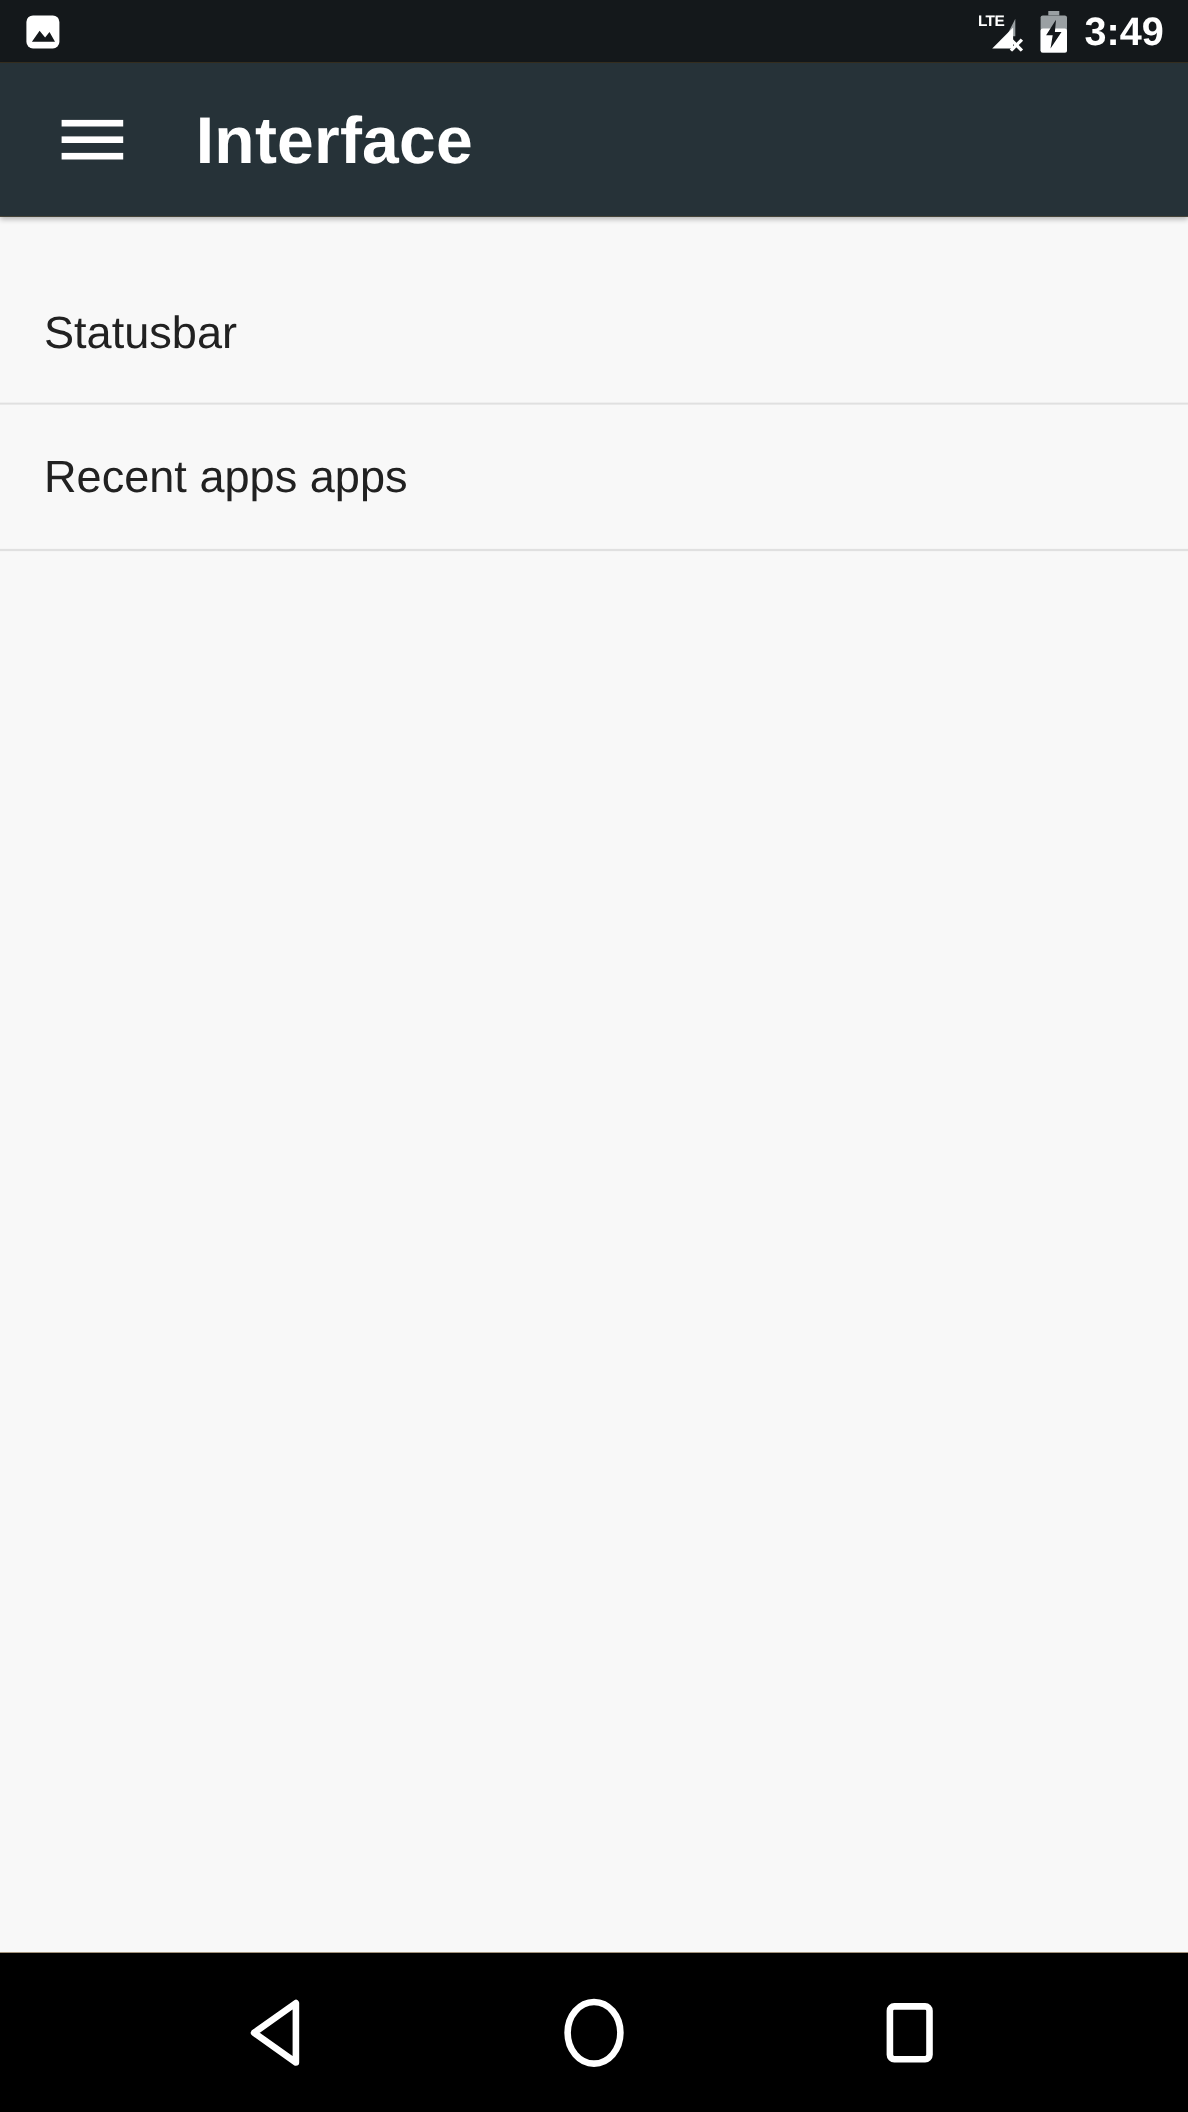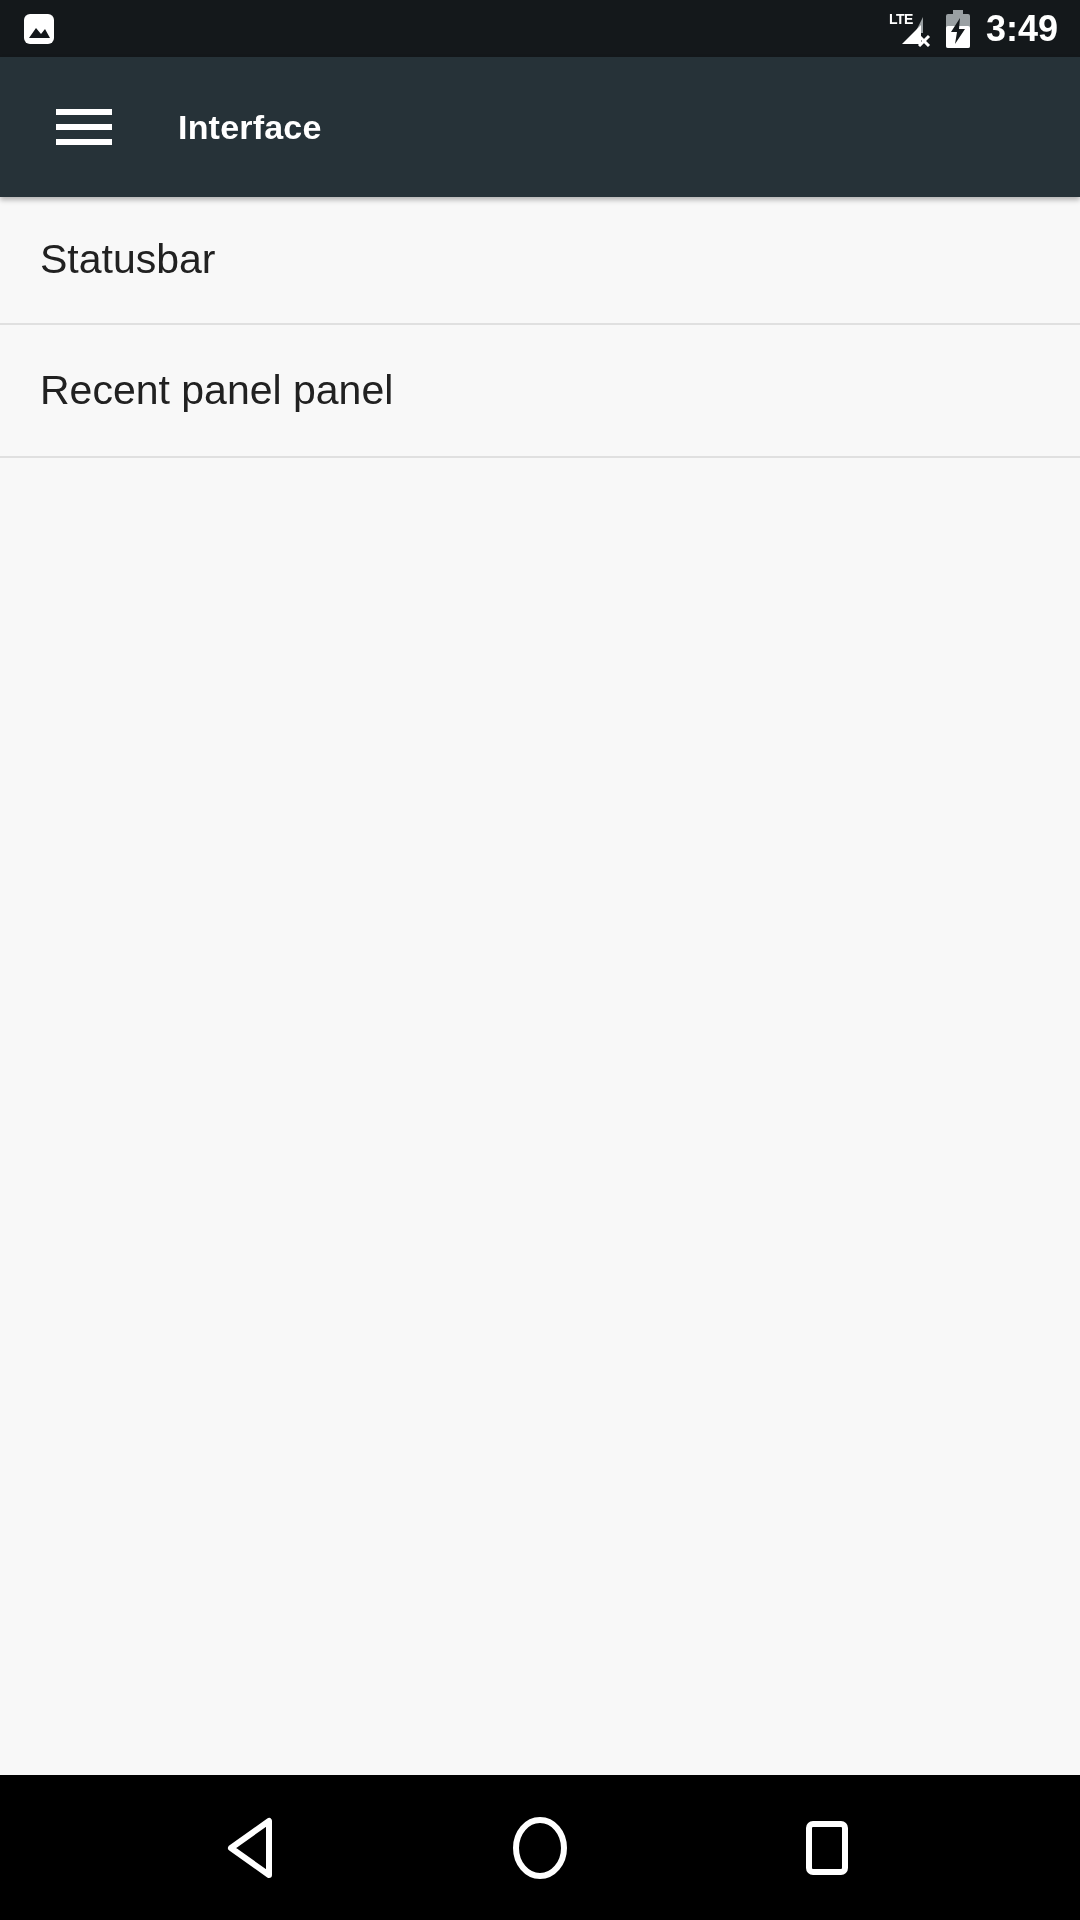--- a/index.html
+++ b/index.html
@@ -95,21 +95,21 @@
   }
   .hamburger span {
     display: block;
     width: 56px;
     height: 6px;
     background: #ffffff;
     border-radius: 0px;
   }
   .app-bar-title {
     color: #ffffff;
-    font-size: 34px;
+    font-size: 60px;
     font-weight: bold;
     margin-left: 66px;
     letter-spacing: 0.2px;
     white-space: nowrap;
   }
 
   
   .content {
     flex: 1 1 auto;
     background: #f8f8f8;
@@ -121,20 +121,21 @@
     box-sizing: border-box;
     display: flex;
     align-items: center;
     padding-left: 40px;
     background: #f8f8f8;
     border-bottom: 2px solid #e0e0e0;
     cursor: pointer;
   }
   .list-item:first-child {
     height: 128px;
+    margin-top: 43px;
   }
   .list-item-label {
     font-size: 41px;
     color: #212121;
     font-weight: 400;
     letter-spacing: 0px;
     line-height: 1.1;
   }
 
   
@@ -210,21 +211,21 @@
     <div class="app-bar-title">Interface</div>
   </div>
 
   <div class="content">
 
     <div class="list-item">
       <span class="list-item-label">Statusbar</span>
     </div>
 
     <div class="list-item">
-      <span class="list-item-label">Recent panel panel</span>
+      <span class="list-item-label">Recent apps apps</span>
     </div>
 
   </div>
 
   <div class="nav-bar">
 
     <div class="nav-btn">
       <span>
         <svg viewBox="0 0 60 66" width="60" height="66" aria-hidden="true">
           <path d="M46 6 L46 60 L8 33 Z" fill="none" stroke="#ffffff" stroke-width="6" stroke-linejoin="round"></path>

